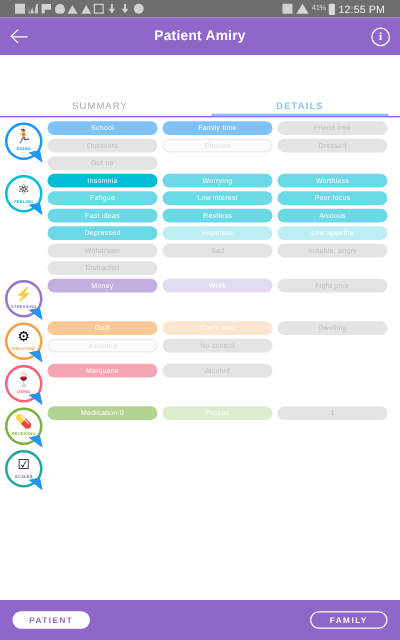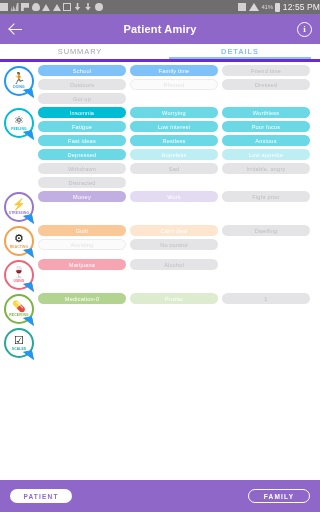--- a/index.html
+++ b/index.html
@@ -8,21 +8,21 @@
     font-family: "Liberation Sans", sans-serif;
     background: #ffffff;
     overflow: hidden;
   }
   #app { position: relative; width: 320px; height: 512px; background: #fff; }
 
   
   .statusbar {
     height: 14px; background: #6e6e6e; color: #e8e8e8;
     display: flex; align-items: center; justify-content: space-between;
-    padding: 0 0; font-size: 7.5px;
+    padding: 0 12px; font-size: 7.5px;
   }
   .sb-left { display: flex; align-items: center; gap: 2.5px; }
   .sb-right { display: flex; align-items: center; gap: 2.5px; }
   .sb-ico {
     display: inline-block; width: 8px; height: 8px;
     background: #d9d9d9; opacity: .92;
   }
   .ico-tri { background: transparent; width:0; height:0;
     border-left:4px solid transparent; border-right:4px solid transparent;
     border-bottom:7px solid #d9d9d9; }
@@ -58,21 +58,21 @@
     color:#fff; font-size:11px; font-weight:bold; letter-spacing:.2px;
     pointer-events:none;
   }
   .info-btn {
     margin-left:auto; width:15px; height:15px; border:1.3px solid #fff; border-radius:50%;
     color:#fff; font-size:9px; line-height:12.5px; text-align:center; font-weight:bold;
     font-family:"Liberation Serif", serif; cursor:pointer; z-index:2;
   }
 
   
-  .tabs { height: 18px; display:flex; background:#fff; border-bottom:3px solid #6d28d9; }
+  .tabs { height: 18px; display:flex; background:#fff; border-bottom:1px solid #6d28d9;margin-top:32px; }
   .tab {
     flex:1; display:flex; align-items:center; justify-content:center;
     font-size:7.5px; color:#a6a6a6; letter-spacing:.9px; cursor:pointer;
     position:relative;
   }
   .tab.active { color:#8ec3e8;font-weight:bold; }
   .tab.active::after {
     content:""; position:absolute; left:9px; right:9px; bottom:0; height:2px; background:#8ec3e8;
   }
 

